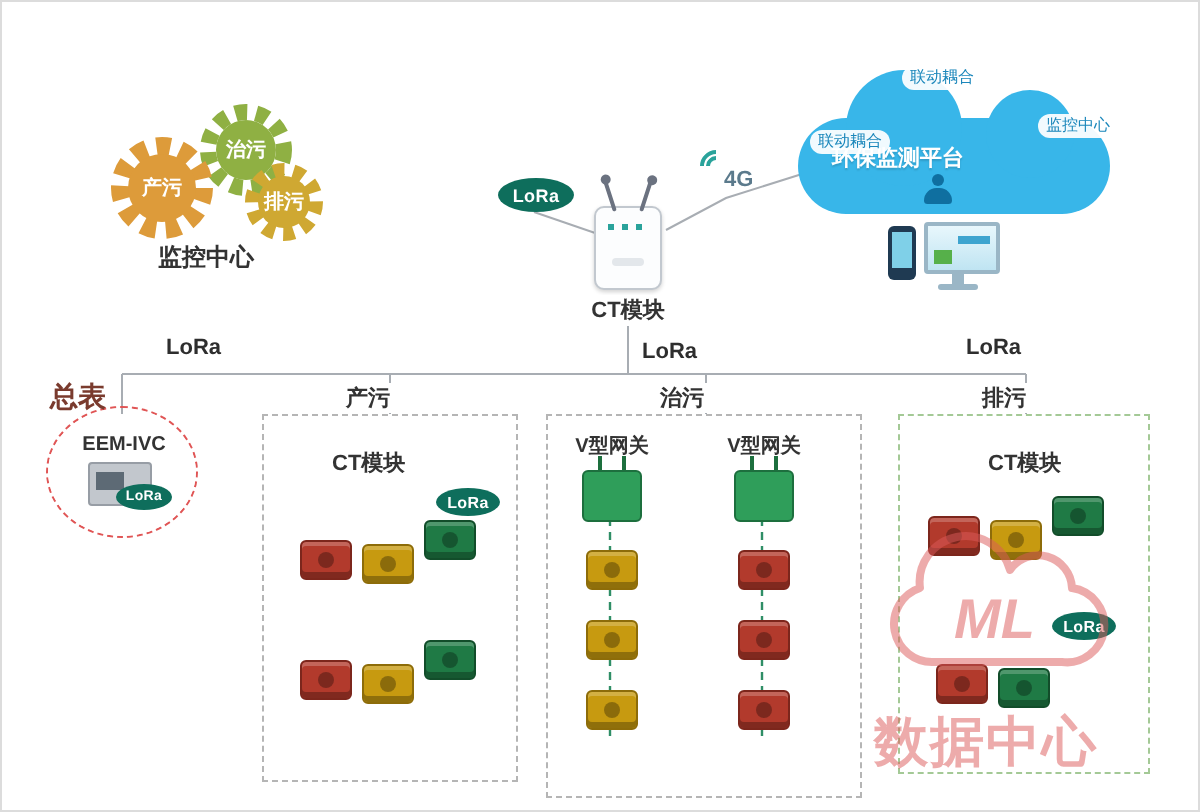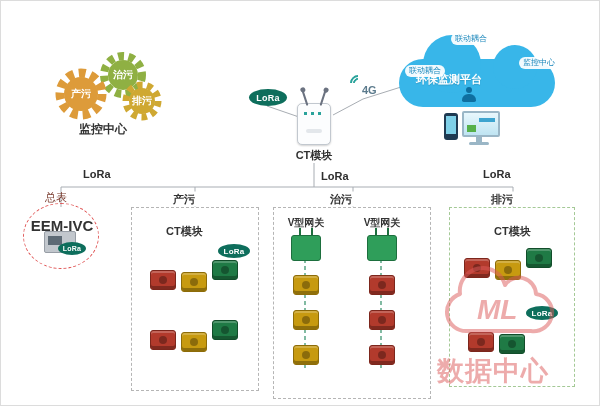--- a/index.html
+++ b/index.html
@@ -63,23 +63,23 @@
   .monitor{position:absolute;left:461px;top:110px;width:38px;height:26px;background:linear-gradient(#e8f7fc,#bfe4f2);border:2px solid #9ab6c6;border-radius:2px;z-index:6}
   .monitor::before{content:"";position:absolute;left:3px;top:12px;width:9px;height:7px;background:#56b04a}
   .monitor::after{content:"";position:absolute;left:15px;top:5px;width:16px;height:4px;background:#3da4cf}
   .monitor-stand{position:absolute;left:475px;top:136px;width:6px;height:5px;background:#9ab6c6;z-index:6}
   .monitor-base{position:absolute;left:468px;top:141px;width:20px;height:3px;background:#9ab6c6;border-radius:2px;z-index:6}
 
   
   .trunk-lora{position:absolute;font-size:11px;font-weight:bold;color:#2e2e2e;z-index:4;background:#fff;padding:0 2px;white-space:nowrap}
 
   
-  .meter-label{position:absolute;left:44px;top:189px;font-size:11px;font-weight:normal;color:var(--meter-label,#7a3b2e);z-index:4;white-space:nowrap}
+  .meter-label{position:absolute;left:24px;top:189px;font-size:14px;font-weight:bold;color:var(--meter-label,#7a3b2e);z-index:4;white-space:nowrap}
   .meter-circle{position:absolute;left:22px;top:202px;width:76px;height:66px;border:1.5px dashed var(--meter-circle,#e05555);border-radius:50%;z-index:3}
-  .meter-device-label{position:absolute;left:38px;top:13px;transform:translate(-50%,0);font-size:15px;font-weight:bold;color:var(--text-dark,#333);white-space:nowrap}
+  .meter-device-label{position:absolute;left:38px;top:13px;transform:translate(-50%,0);font-size:10px;font-weight:bold;color:var(--text-dark,#333);white-space:nowrap}
   .meter-device{position:absolute;left:20px;top:27px;width:32px;height:22px;background:#c2c7cd;border:1px solid #979da5;border-radius:2px}
   .meter-device::before{content:"";position:absolute;left:3px;top:4px;width:14px;height:9px;background:#5d6a75}
 
   
   .dbox{position:absolute;border:1.2px dashed var(--box-border,#b5b5b5);z-index:2}
   #box-chanwu{left:130px;top:206px;width:128px;height:184px}
   #box-zhiwu{left:272px;top:206px;width:158px;height:192px}
   #box-paiwu{left:448px;top:206px;width:126px;height:180px;border-color:var(--paiwu-border,#a4c996)}
   .box-label{position:absolute;transform:translate(-50%,-50%);font-size:11px;font-weight:bold;color:var(--text-dark,#333);z-index:4;background:#fff;padding:0 3px;white-space:nowrap}
   .module-label{position:absolute;font-size:11px;font-weight:600;color:var(--text-dark,#333);white-space:nowrap}

